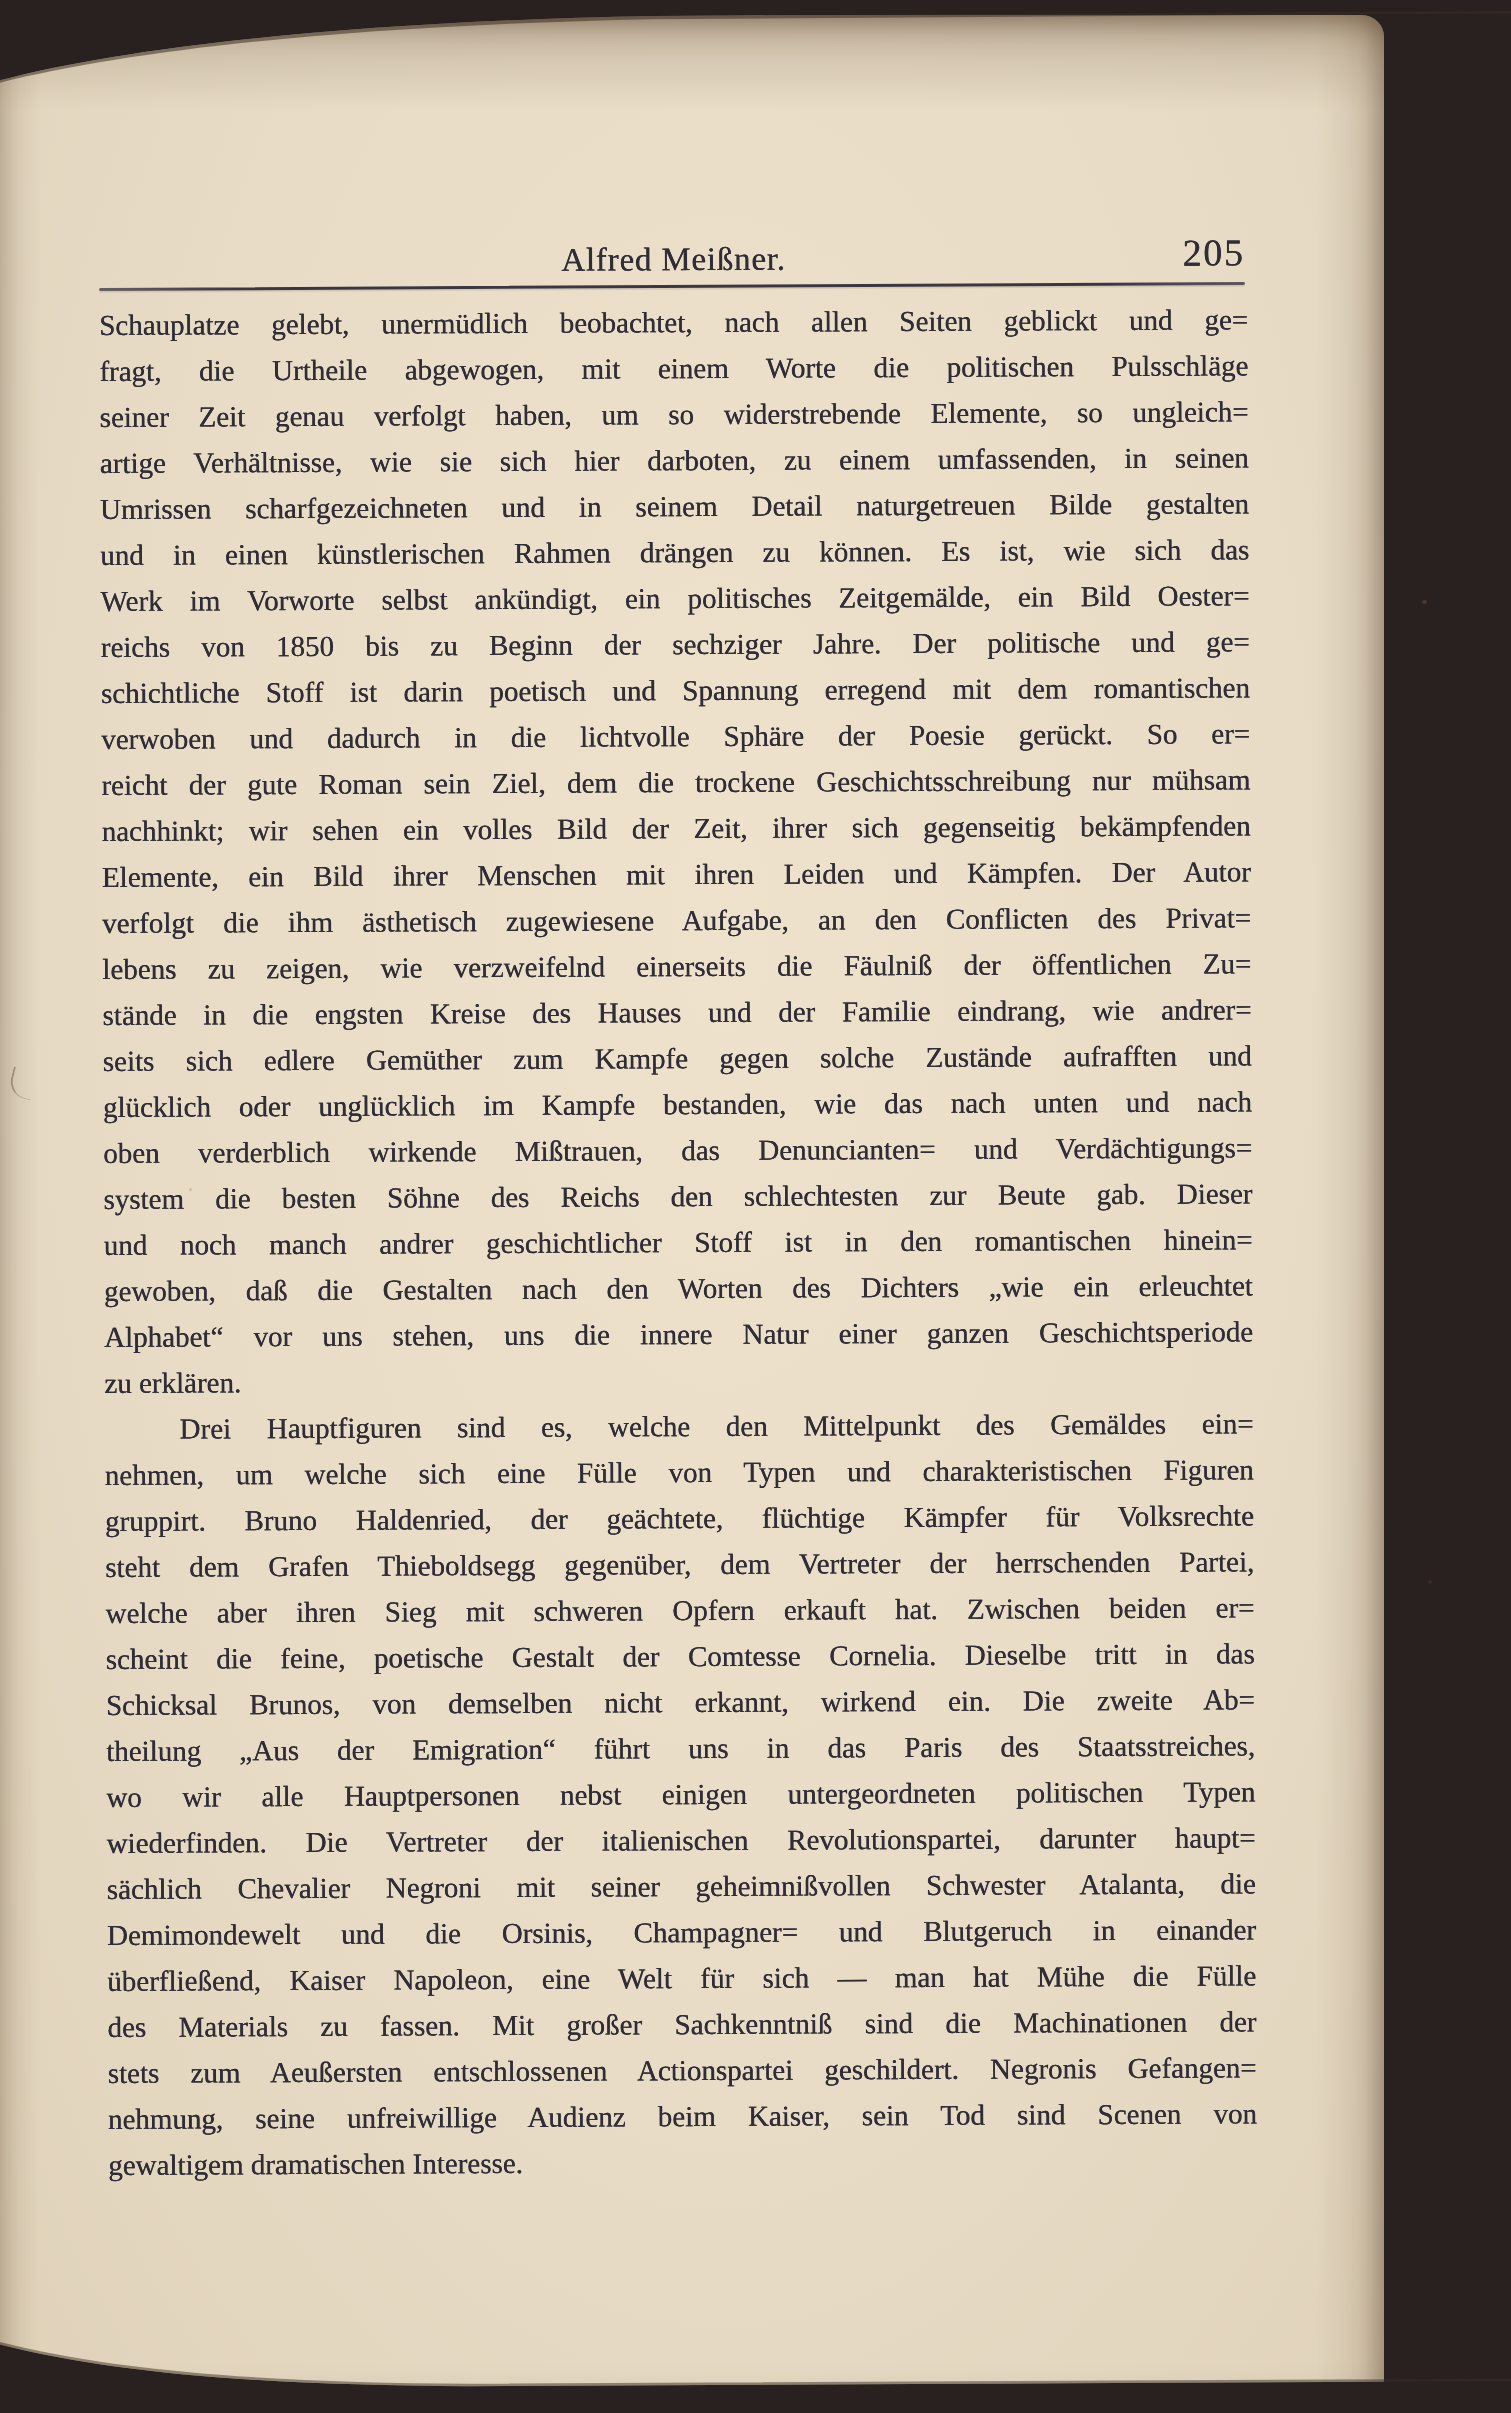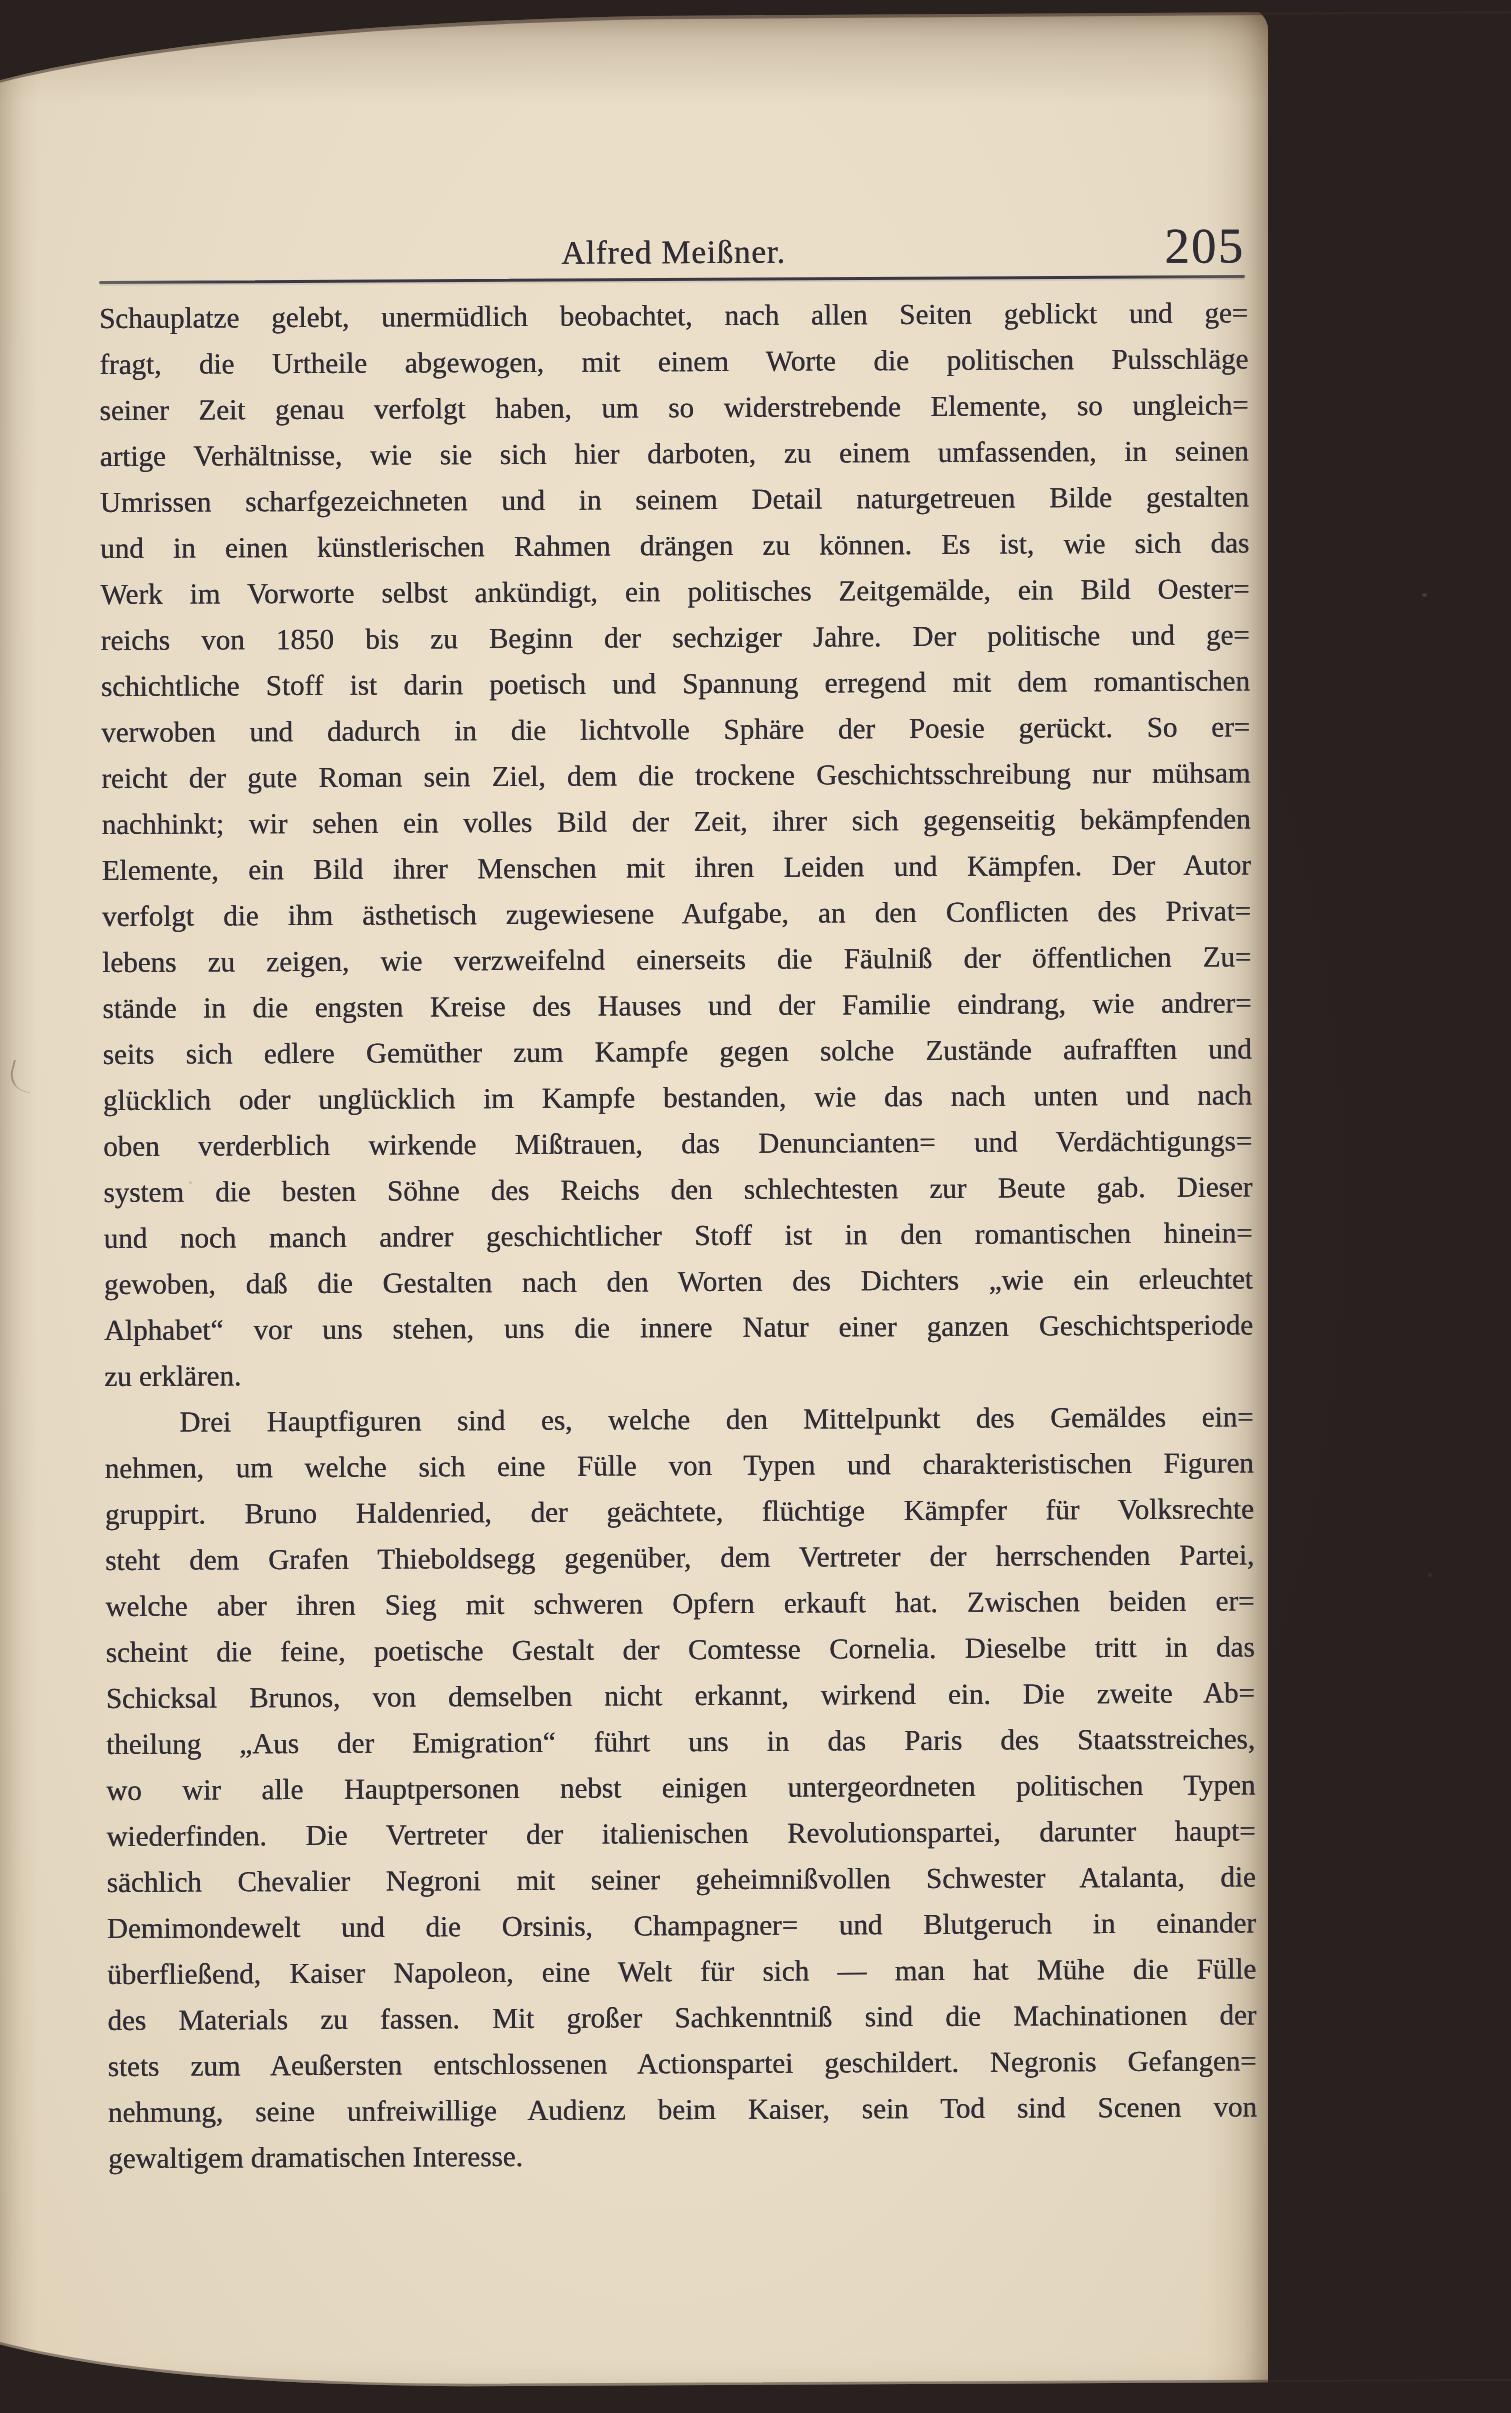--- a/index.html
+++ b/index.html
@@ -14,21 +14,21 @@
     background:var(--backdrop);
     overflow:hidden;
     font-family:"Liberation Serif","DejaVu Serif",serif;
   }
   .scene{position:relative;width:1512px;height:2413px;
     background:
       radial-gradient(ellipse at 50% 50%, rgba(70,58,52,.25) 0%, rgba(0,0,0,0) 60%),
       var(--backdrop);
   }
   .paper{
-    position:absolute;left:0;top:8px;width:1268px;height:2390px;
+    position:absolute;left:0;top:15px;width:1384px;height:2390px;
     background:
       linear-gradient(180deg, rgba(110,86,60,.30) 0%, rgba(110,86,60,0) 4%),
       linear-gradient(90deg, rgba(110,86,60,.12) 0%, rgba(110,86,60,0) 3%, rgba(110,86,60,0) 95%, rgba(110,86,60,.20) 100%),
       radial-gradient(ellipse at 52% 38%, #eee2cd 0%, var(--paper) 55%, #e0d2b9 100%);
     border-radius:0 22px 11.7px 5px;
     box-shadow:
       inset -18.4px 0 28px -11.7px rgba(93,70,50,.40),
       inset 0 28px 33px -22px rgba(93,70,50,.55),
       inset 22px 0 35px -23.4px rgba(93,70,50,.25),
       inset 0 -23.4px 37px -25px rgba(93,70,50,.38);
@@ -43,21 +43,21 @@
   }
   .running-title{
     position:absolute;left:0;right:0;top:0;
     text-align:center;
     font-size:33px;line-height:40px;
     letter-spacing:0.8px;
     text-shadow:0.3px 0 0 currentColor;
   }
   .page-number{
     position:absolute;right:3.3px;top:-5px;
-    font-size:50px;line-height:43px;
+    font-size:38px;line-height:43px;
     letter-spacing:1.7px;
     text-shadow:0.3px 0 0 currentColor;
   }
   .header-rule{
     position:absolute;left:99px;top:273px;width:1146px;height:2.5px;
     background:linear-gradient(90deg, rgba(59,55,66,.75), var(--rule) 12%, var(--rule) 88%, rgba(59,55,66,.8));
     border-radius:1.7px;
     transform:rotate(-0.30deg);transform-origin:0 50%;
     box-shadow:0 1.7px 0 rgba(59,55,66,.12);
   }

